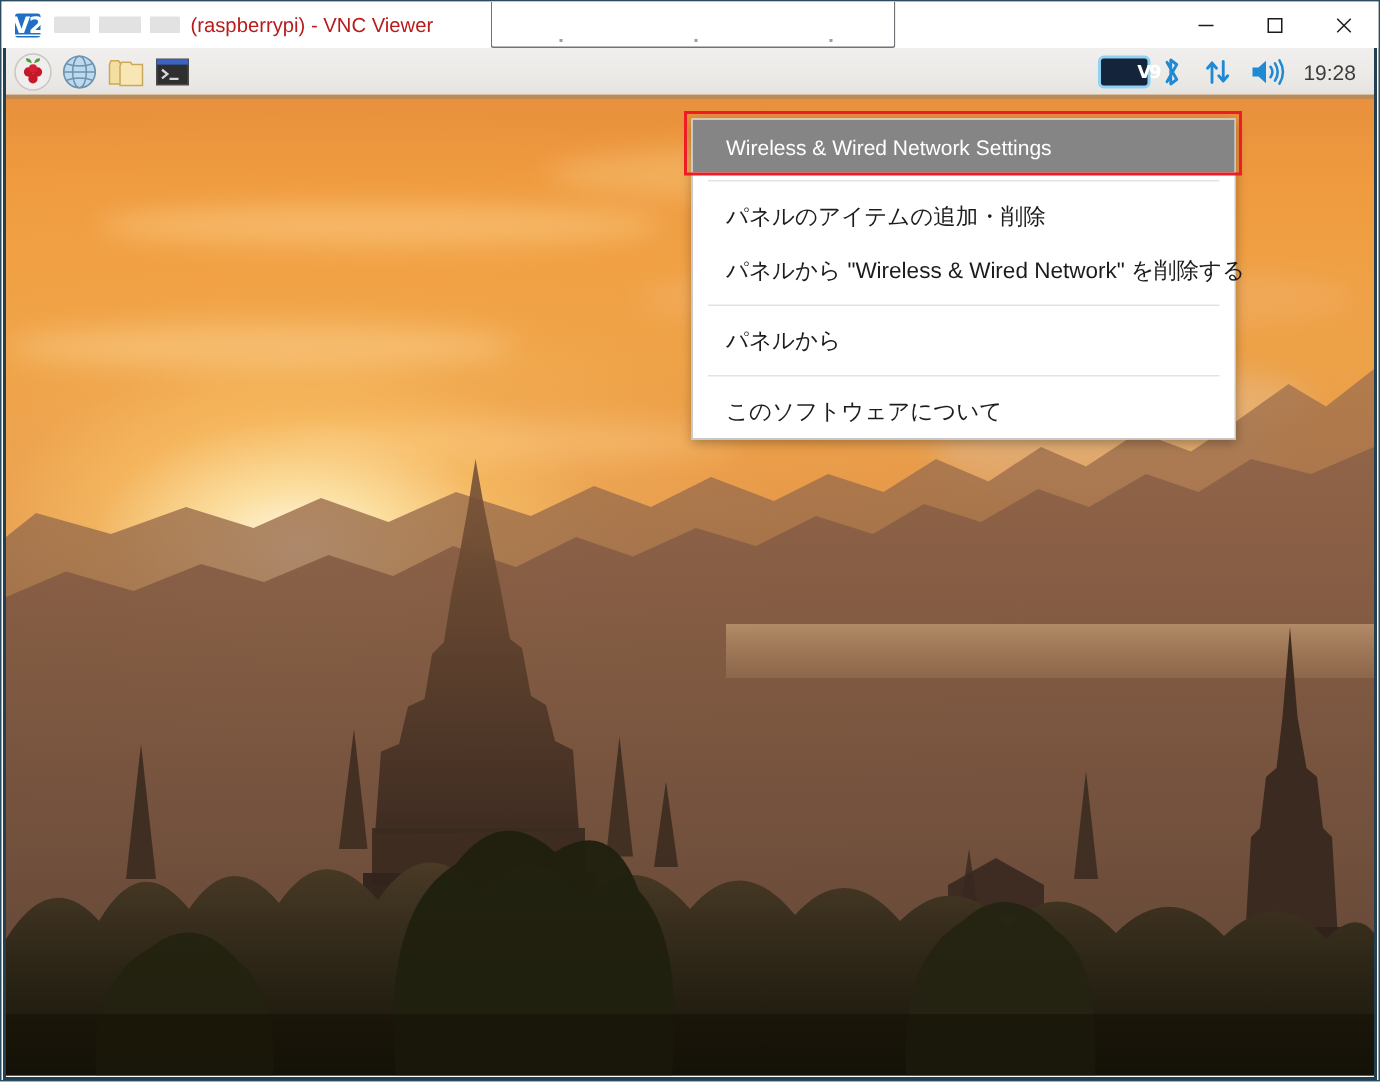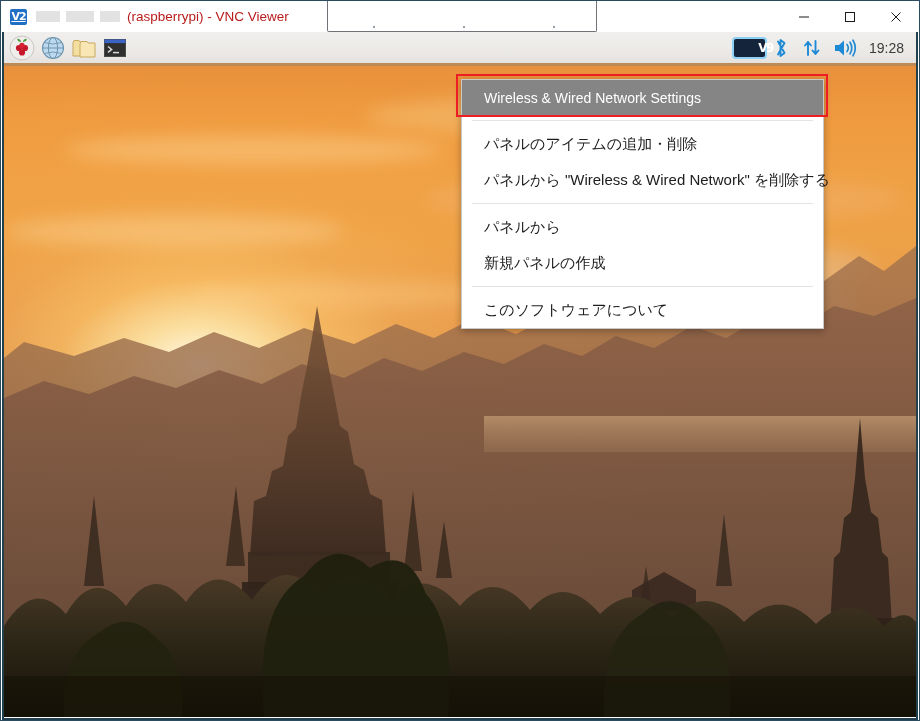--- a/index.html
+++ b/index.html
@@ -19,21 +19,21 @@
 
   
   .titlebar {
     position: absolute; left: 0; top: 0; width: 918px; height: 31px;
     background: #ffffff;
     display: flex; align-items: center;
   }
   .tb-icon {
     width: 17px; height: 16px; margin-left: 9px; flex: 0 0 auto;
     background: #1f6fc4; border-radius: 2px;
-    color: #fff; font-size: 11px; font-weight: bold;
+    color: #fff; font-size: 15px; font-weight: bold;
     display: flex; align-items: center; justify-content: center;
     letter-spacing: -1px; font-family: "DejaVu Sans", sans-serif; text-decoration: underline;
   }
   .tb-redact {
     width: 84px; height: 11px; margin-left: 9px; flex: 0 0 auto;
     background: linear-gradient(90deg,#e2e2e2 0 24px,transparent 24px 30px,
                 #e2e2e2 30px 58px,transparent 58px 64px,#e2e2e2 64px 84px);
     border-radius: 1px;
   }
   .tb-title {
@@ -345,21 +345,20 @@
       </div>
     </div>
 
     <div class="ctxmenu">
       <div class="mi selected">Wireless &amp; Wired Network Settings</div>
       <div class="msep"></div>
       <div class="mi cjk">パネルのアイテムの追加・削除</div>
       <div class="mi cjk">パネルから "Wireless &amp; Wired Network" を削除する</div>
       <div class="msep"></div>
       <div class="mi cjk">パネルから</div>
-      <div class="mi cjk">新規パネルの作成</div>
       <div class="msep"></div>
       <div class="mi cjk">このソフトウェアについて</div>
     </div>
 
     <div class="redbox" style="border-color: rgb(238, 28, 37);"></div>
 
   </div>
 </div>
 
 </body></html>

